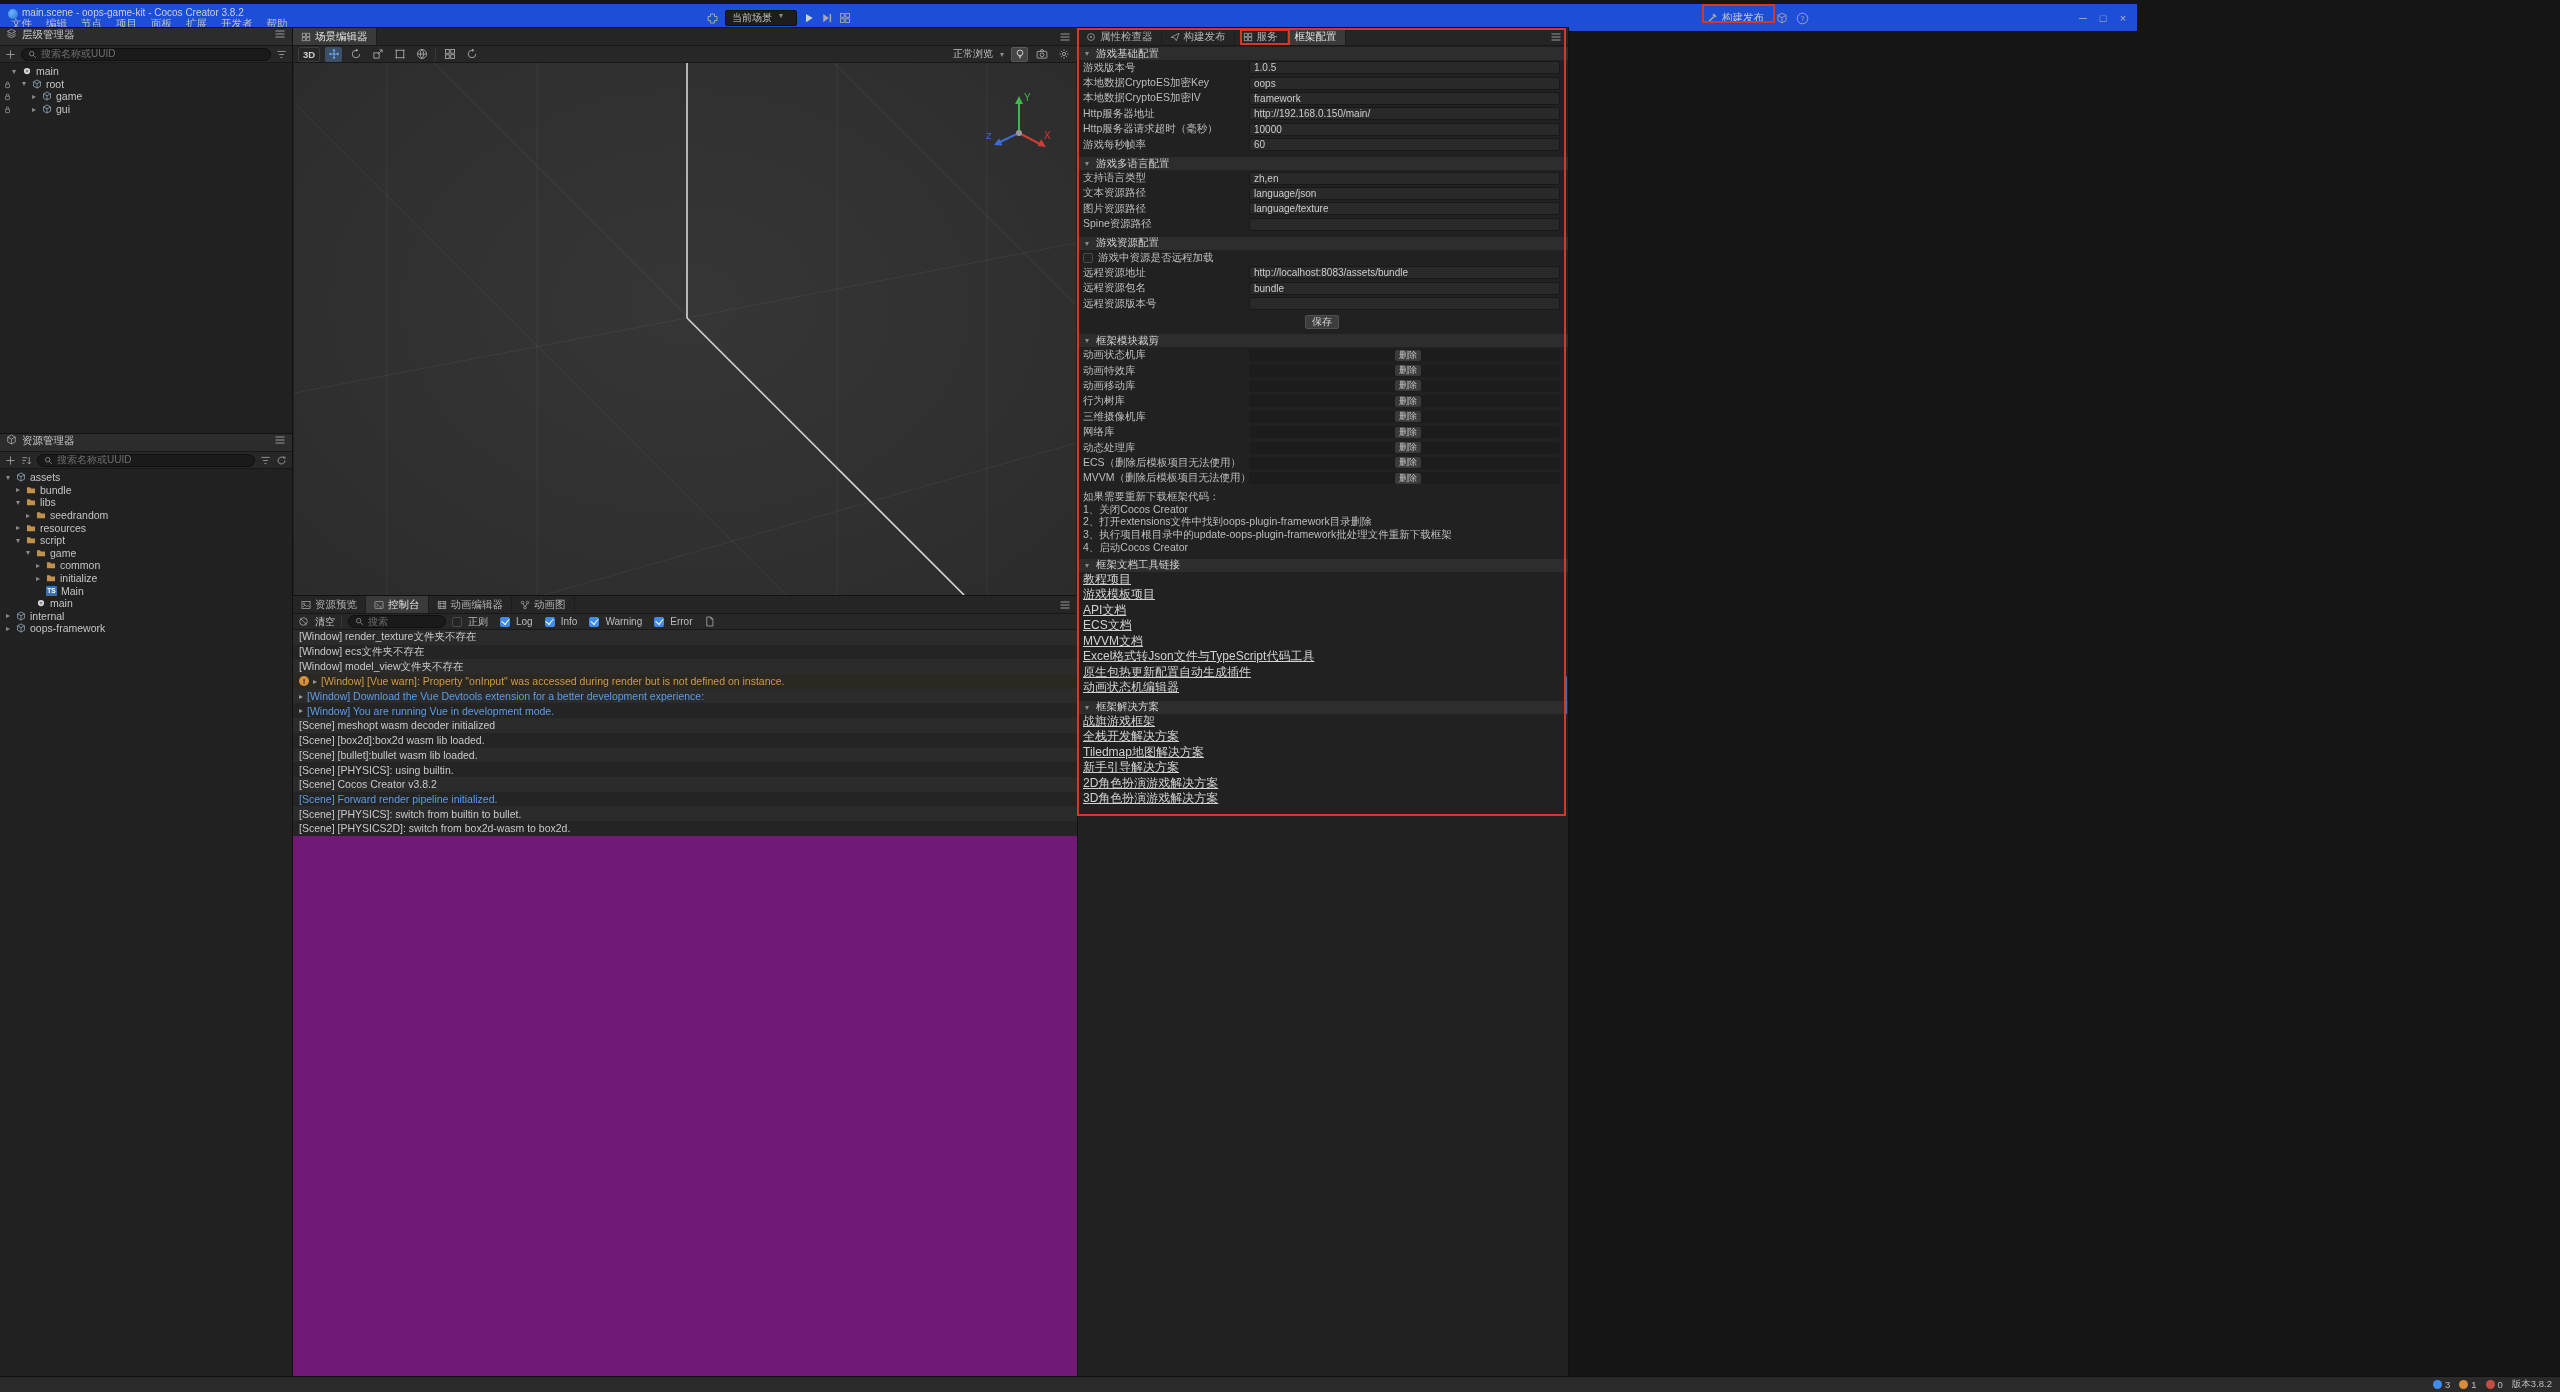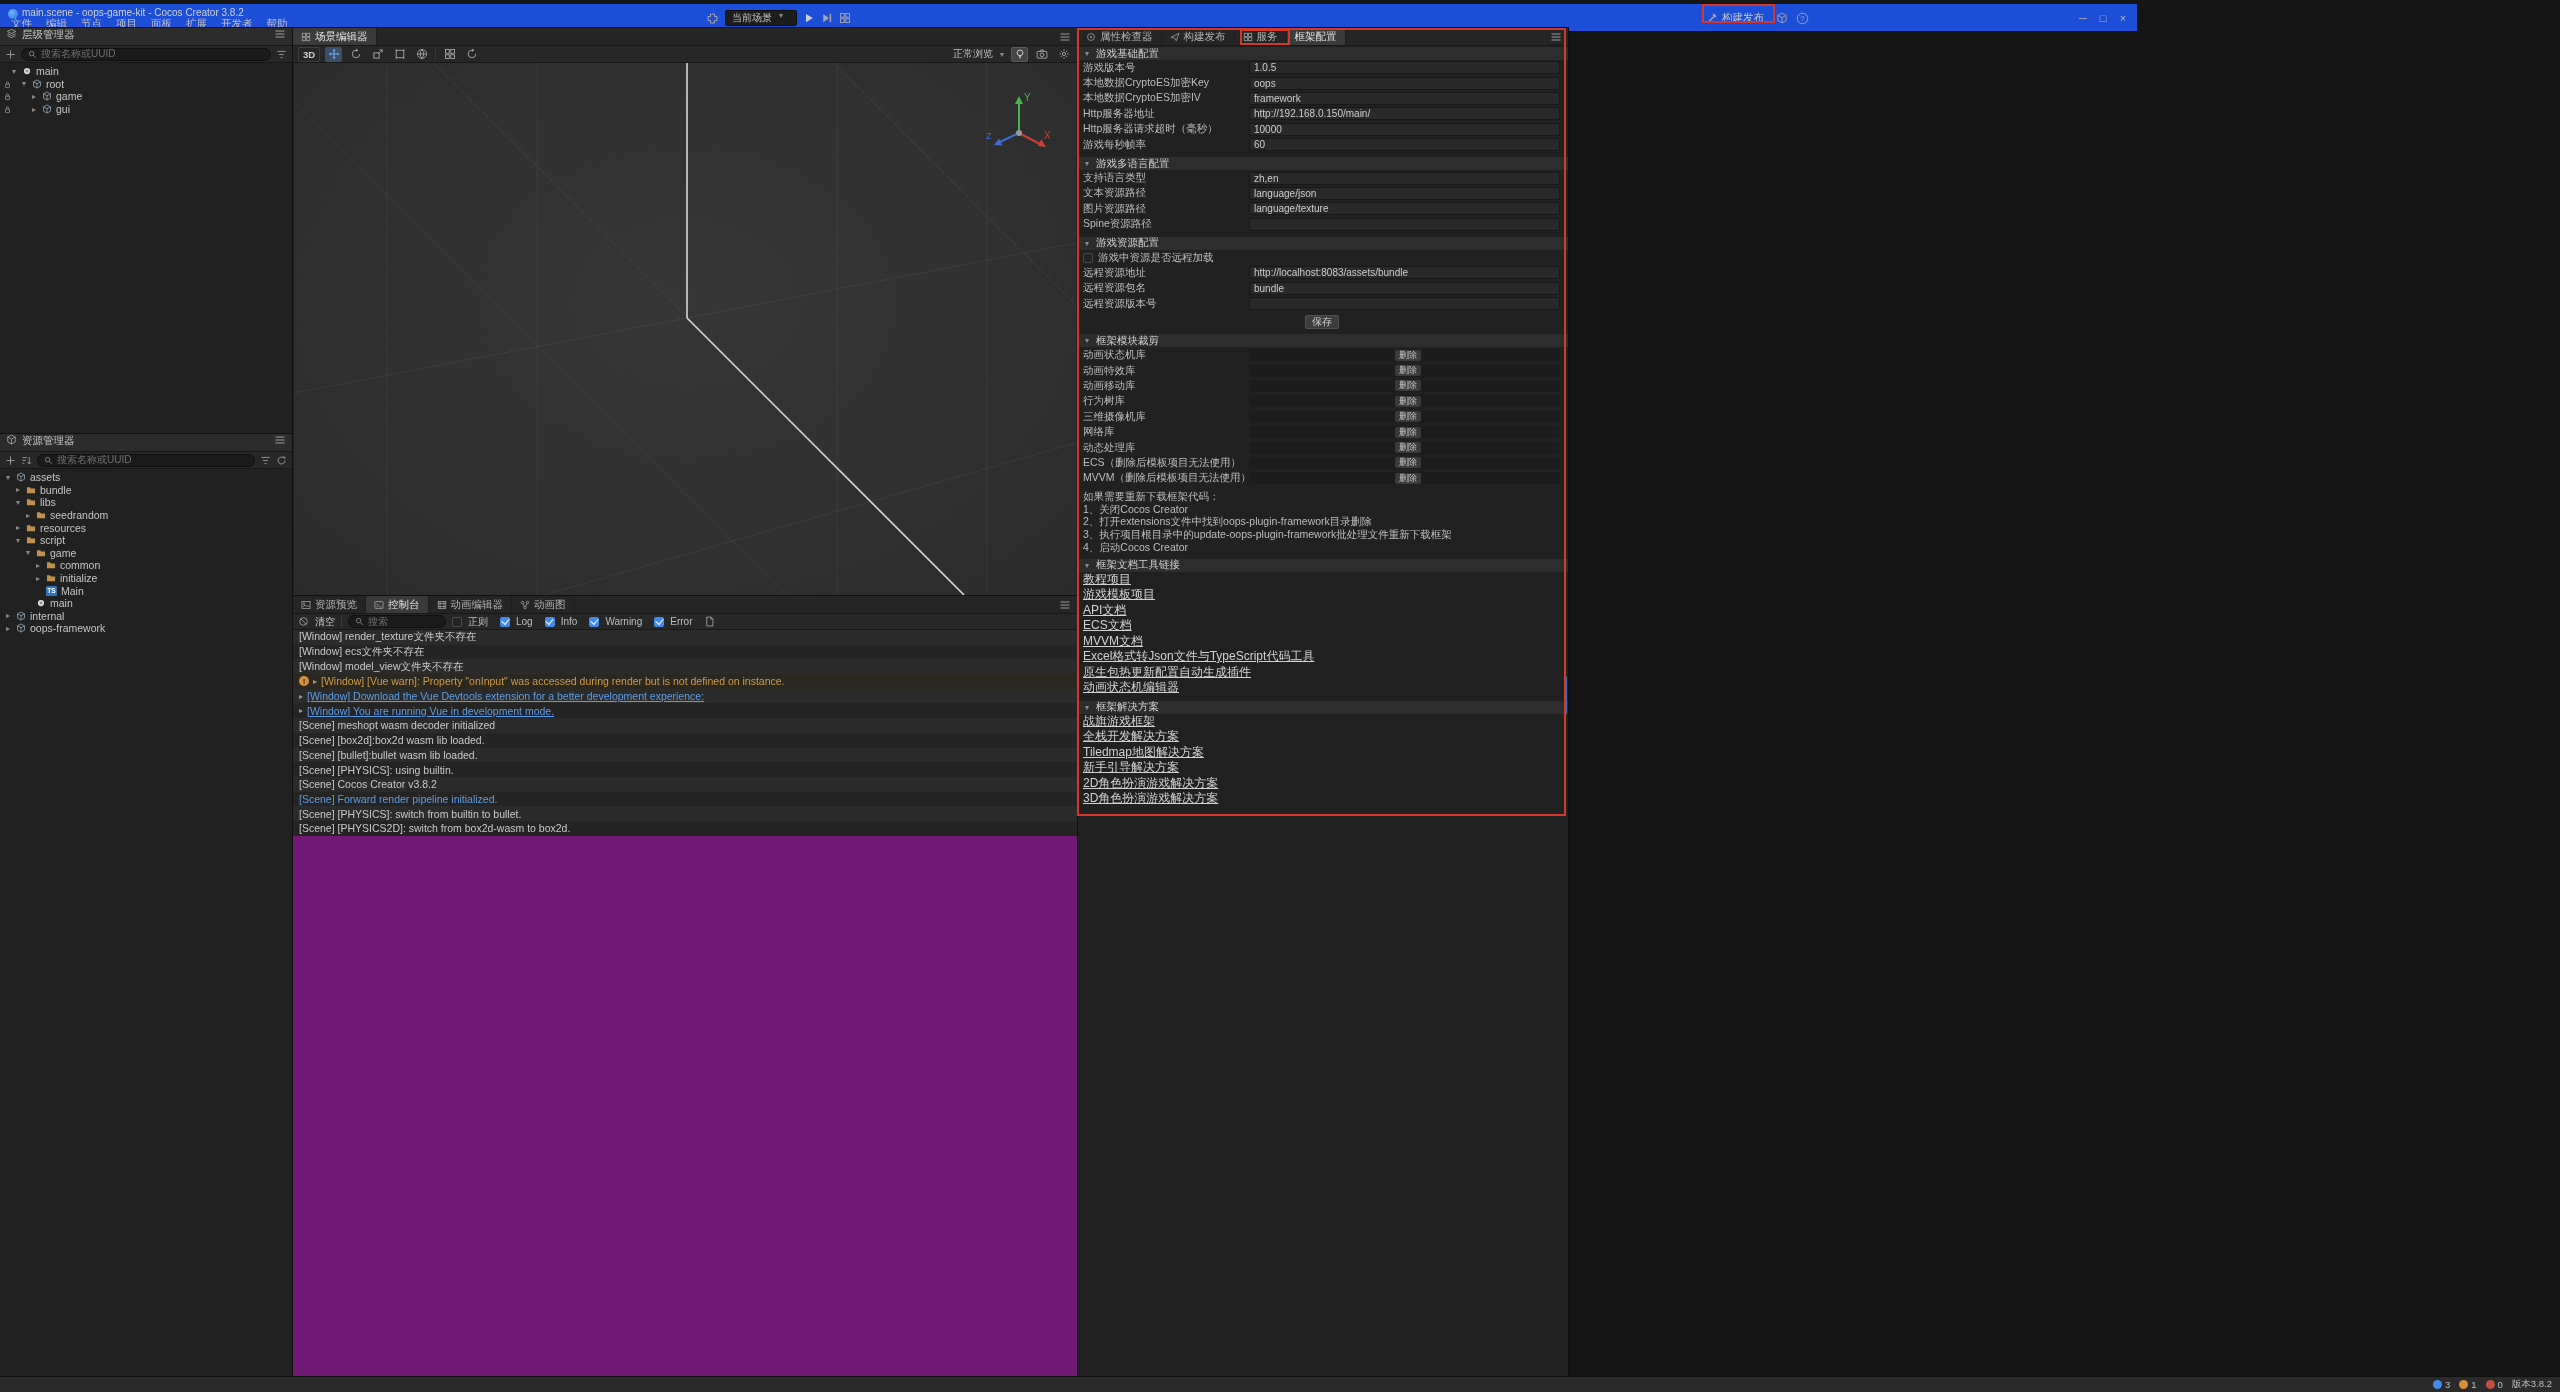--- a/index.html
+++ b/index.html
@@ -17,21 +17,21 @@
 .lockpos{position:absolute;left:3px;top:2px}
 .tsbadge{width:11px;height:10px;background:#3273be;color:#fff;font-size:6.5px;font-weight:bold;display:flex;align-items:center;justify-content:center;border-radius:1px;flex:none}
 .tabbar{height:18px;background:#252525;display:flex;align-items:stretch;border-bottom:1px solid #181818}
 .tab{display:flex;align-items:center;gap:4px;padding:0 8px;font-size:10.5px;color:#b2b2b2;border-right:1px solid #1d1d1d}
 .tab.active{background:#3a3a3a;color:#e3e3e3}
 .tabmenu{display:flex;align-items:center;margin-left:auto;padding:0 6px}
 .crow{height:14.7px;font-size:10.5px;color:#c9c9c9;padding-left:6px;white-space:nowrap;overflow:hidden;display:flex;align-items:center;gap:4px}
 #log-list .crow:nth-child(odd){background:#2b2b2b}
 #log-list .crow:nth-child(even){background:#242424}
 #log-list .crow.warn{color:#d09a46;background:#2b2721!important}
-#log-list .crow.linkrow a{color:#5d9ce6;text-decoration:underline;cursor:pointer}
+#log-list .crow.linkrow a{color:#5d9ce6;cursor:pointer}
 #log-list .crow.blue{color:#5d9ce6}
 .xcaret{color:#9a9a9a;font-size:8px;flex:none}
 .wicon{width:10px;height:10px;background:#d7913c;border-radius:50%;color:#1d1d1d;font-size:8px;font-weight:bold;display:flex;align-items:center;justify-content:center;flex:none}
 .isect{height:13px;background:#2d2d2d;display:flex;align-items:center;gap:5px;padding:0 5px;margin-top:5px;font-size:10.5px;color:#d2d2d2}
 #insp-body .isect:first-child{margin-top:1px}
 .irow{height:15.4px;display:flex;align-items:center;padding:0 8px 0 5px;font-size:10.5px;color:#bdbdbd}
 .irow .lbl{width:166px;flex:none;white-space:nowrap;overflow:hidden}
 .irow input{flex:1;height:13px;background:#292929;border:1px solid #181818;border-radius:2px;color:#cdcdcd;font-size:10px;padding:0 4px;font-family:inherit;outline:none}
 .mstrip{flex:1;height:12px;background:#1c1c1c;border-radius:2px;position:relative}
 .delbtn{position:absolute;left:146px;top:0.5px;width:26px;height:11px;background:#3a3a3a;border-radius:2px;color:#c0c0c0;font-size:9px;display:flex;align-items:center;justify-content:center;cursor:pointer}

